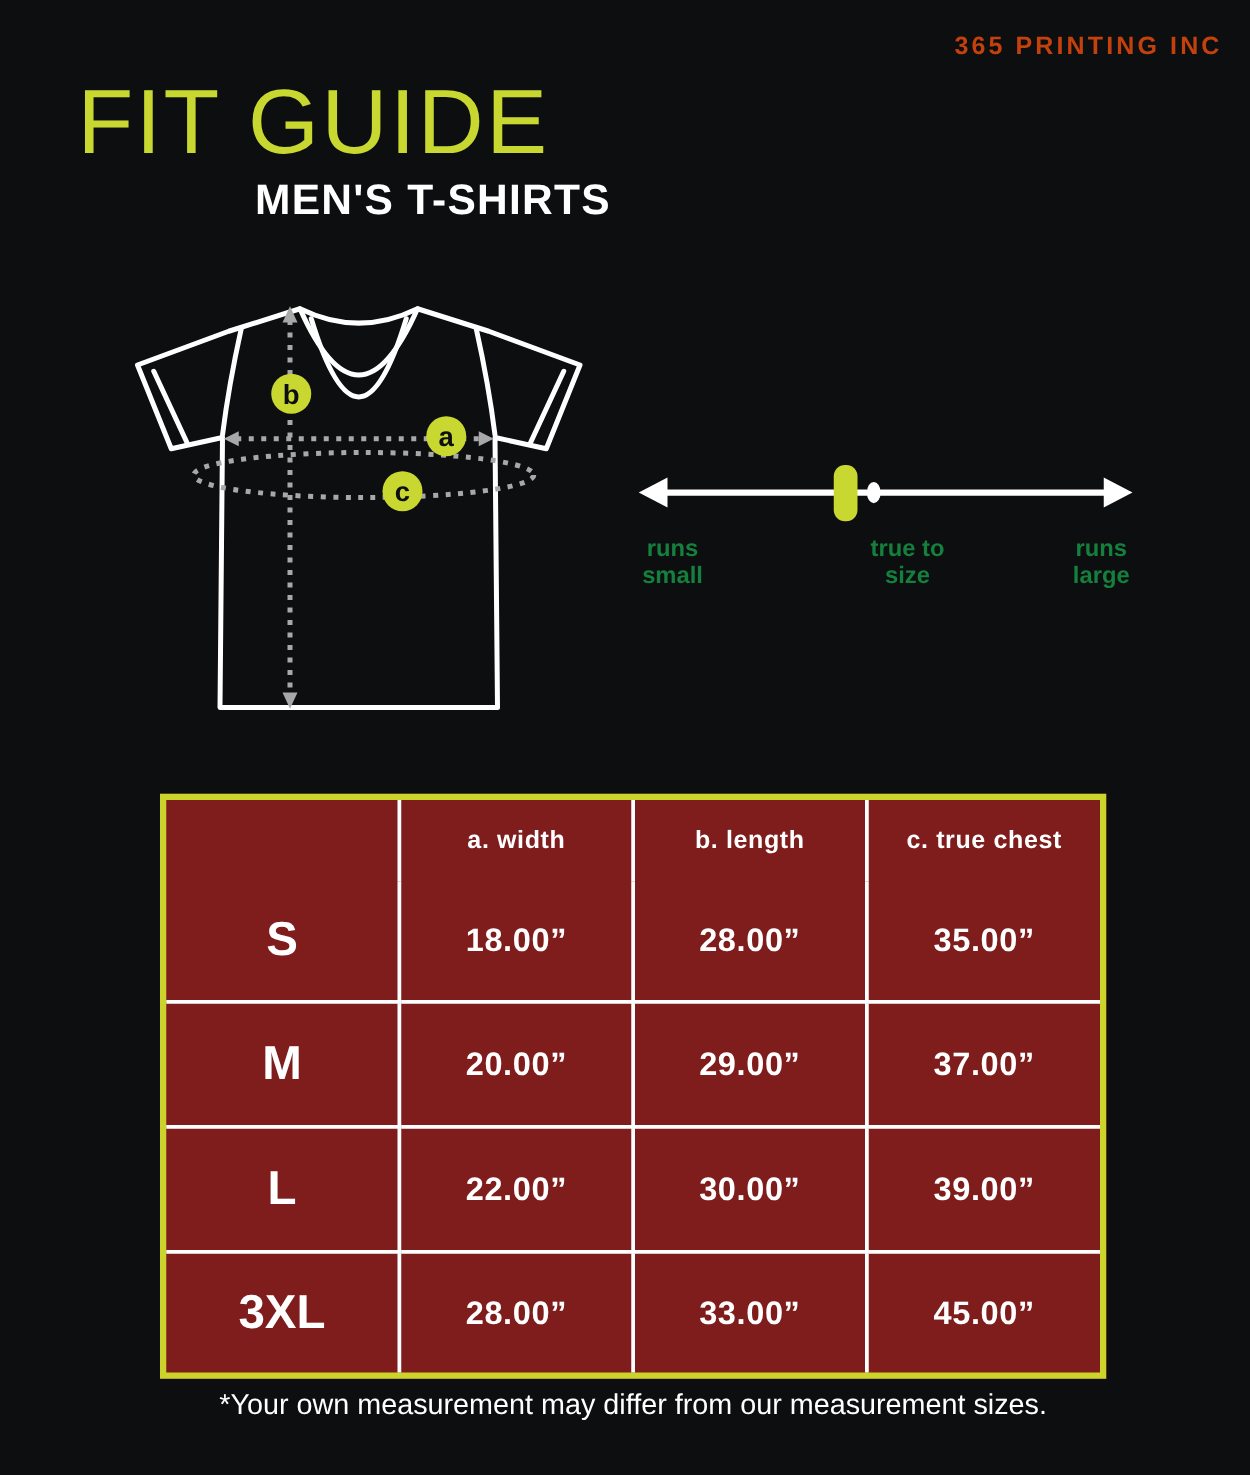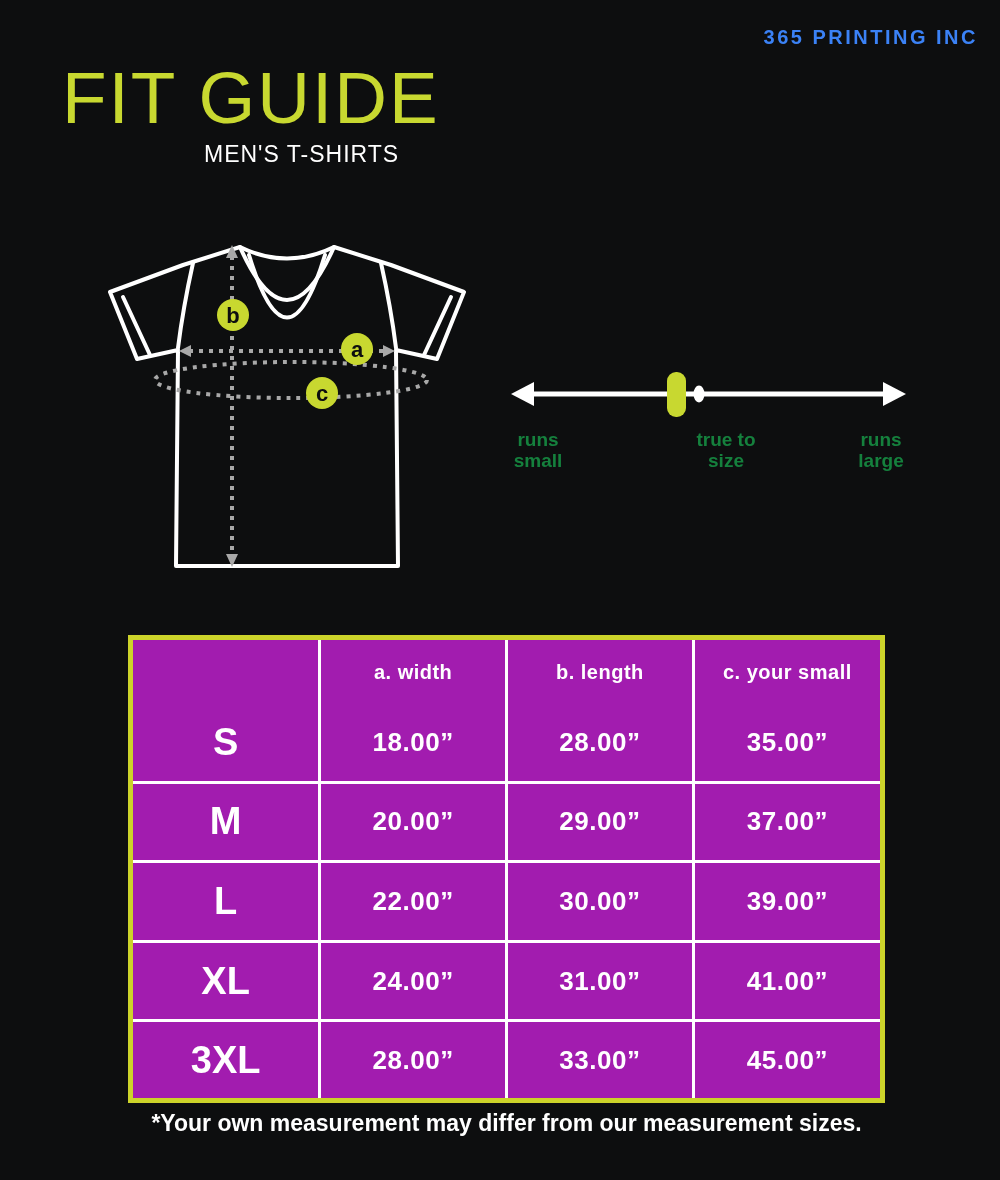--- a/index.html
+++ b/index.html
@@ -13,37 +13,37 @@
     color: #ffffff;
     overflow: hidden;
   }
   .brand {
     position: absolute;
     top: 26px;
     right: 22px;
     font-size: 20px;
     font-weight: bold;
     letter-spacing: 2.5px;
-    color: #3b82f6;
+    color: #c2410c;
   }
   .title {
     position: absolute;
     left: 62px;
     top: 56px;
     font-size: 73px;
     font-weight: normal;
     letter-spacing: 2px;
     color: #c8d830;
   }
   .subtitle {
     position: absolute;
     left: 204px;
     top: 141px;
-    font-size: 23px;
-    font-weight: normal;
+    font-size: 34px;
+    font-weight: bold;
     letter-spacing: 1px;
     color: #ffffff;
   }
   .diagram-svg {
     position: absolute;
     left: 90px;
     top: 235px;
   }
   .scale-svg {
     position: absolute;
@@ -63,21 +63,21 @@
   .scale-label.left   { left: 496px; }
   .scale-label.center { left: 684px; }
   .scale-label.right  { left: 839px; }
   .chart-frame {
     position: absolute;
     left: 128px;
     top: 635px;
     width: 757px;
     height: 468px;
     border: 5px solid #ccd32a;
-    background: #a21caf;
+    background: #7f1d1d;
   }
   table.size-chart {
     width: 100%;
     height: 100%;
     border-collapse: collapse;
     table-layout: fixed;
   }
   table.size-chart th, table.size-chart td {
     border: 3px solid #ffffff;
     text-align: center;
@@ -103,21 +103,21 @@
     font-weight: bold;
     letter-spacing: 0.5px;
   }
   .footnote {
     position: absolute;
     left: 128px;
     width: 757px;
     top: 1110px;
     text-align: center;
     font-size: 23px;
-    font-weight: bold;
+    font-weight: normal;
     color: #ffffff;
   }
 </style>
 </head>
 <body>
 
 <div class="page">
 
   <div class="brand">365 PRINTING INC</div>
   <div class="title">FIT GUIDE</div>
@@ -174,21 +174,21 @@
   <div class="scale-label center">true to size</div>
   <div class="scale-label right">runs large</div>
 
   <div class="chart-frame">
     <table class="size-chart">
       <thead>
         <tr>
           <th></th>
           <th>a. width</th>
           <th>b. length</th>
-          <th>c. your small</th>
+          <th>c. true chest</th>
         </tr>
       </thead>
       <tbody>
         <tr>
           <td class="size-cell">S</td>
           <td class="value-cell">18.00”</td>
           <td class="value-cell">28.00”</td>
           <td class="value-cell">35.00”</td>
         </tr>
         <tr>
@@ -197,26 +197,20 @@
           <td class="value-cell">29.00”</td>
           <td class="value-cell">37.00”</td>
         </tr>
         <tr>
           <td class="size-cell">L</td>
           <td class="value-cell">22.00”</td>
           <td class="value-cell">30.00”</td>
           <td class="value-cell">39.00”</td>
         </tr>
         <tr>
-          <td class="size-cell">XL</td>
-          <td class="value-cell">24.00”</td>
-          <td class="value-cell">31.00”</td>
-          <td class="value-cell">41.00”</td>
-        </tr>
-        <tr>
           <td class="size-cell">3XL</td>
           <td class="value-cell">28.00”</td>
           <td class="value-cell">33.00”</td>
           <td class="value-cell">45.00”</td>
         </tr>
       </tbody>
     </table>
   </div>
 
   <div class="footnote">*Your own measurement may differ from our measurement sizes.</div>

